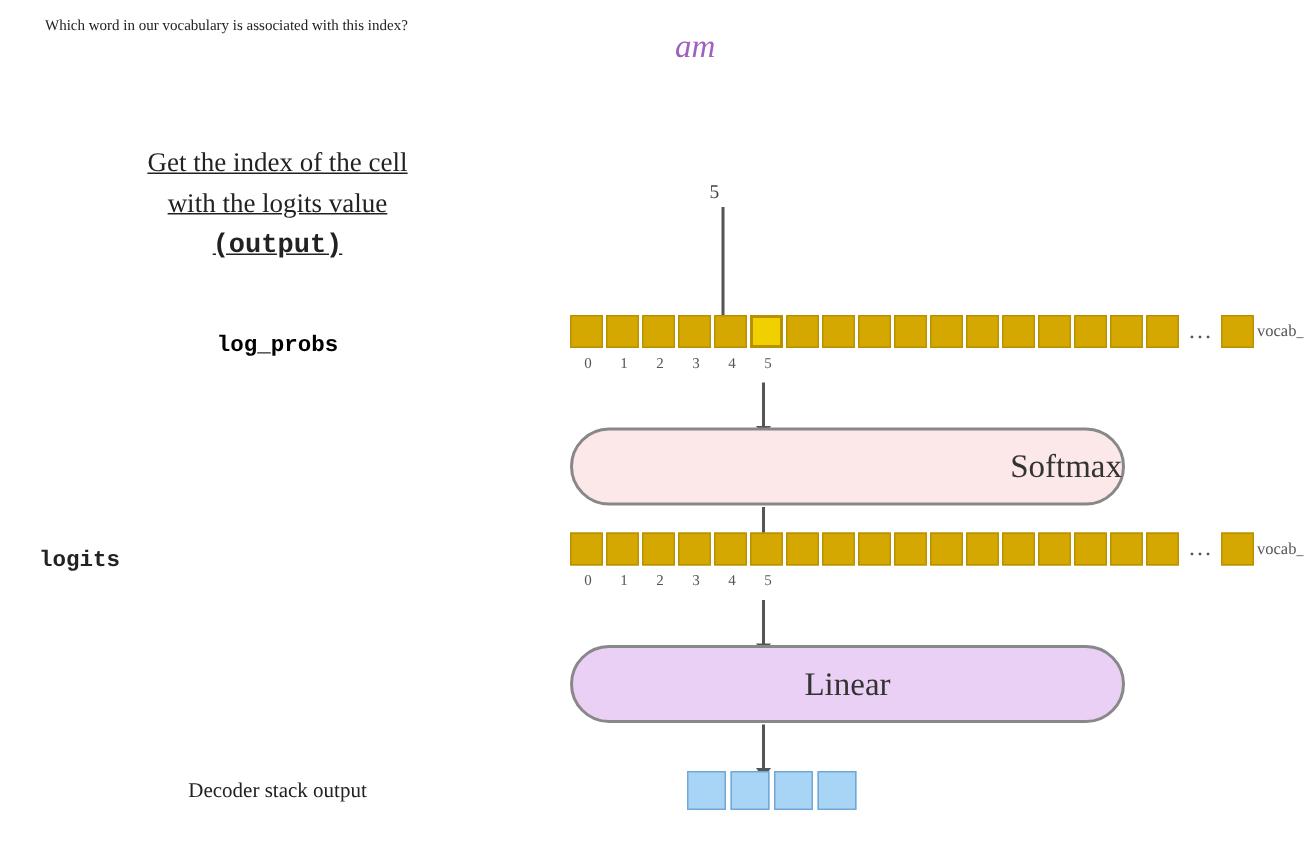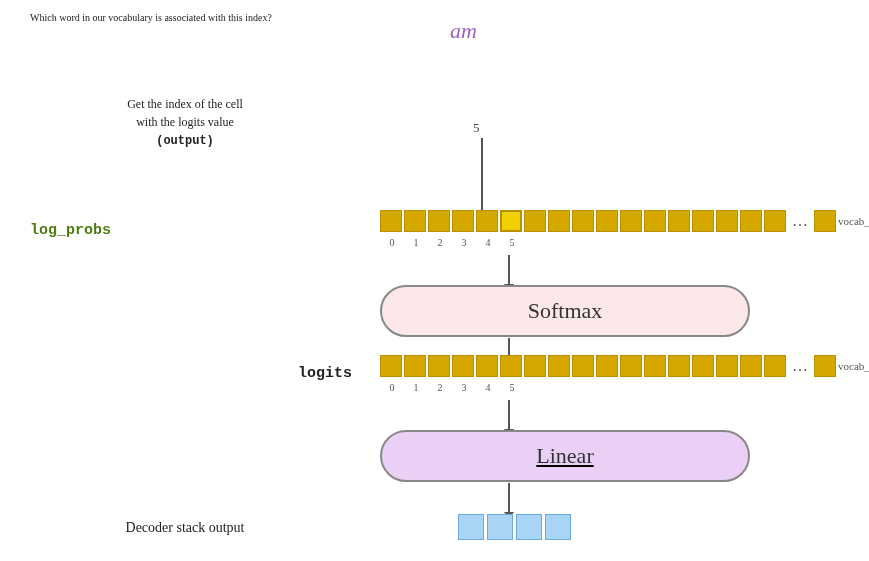--- a/index.html
+++ b/index.html
@@ -35,49 +35,50 @@
       font-size: 10px;
       line-height: 1.5;
       color: #222;
     }
 
     .argmax-text {
       position: absolute;
       top: 95px;
       left: 10px;
       width: 310px;
-      font-size: 12px;
+      font-size: 18px;
       line-height: 1.5;
       color: #222;
       text-align: center;
+      text-decoration: underline;
     }
 
     .argmax-bold {
       font-family: 'Courier New', monospace;
       font-weight: bold;
     }
 
     .log-probs-label {
       position: absolute;
       top: 222px;
       left: 10px;
       width: 310px;
-      text-align: left;
+      text-align: center;
       font-family: 'Courier New', monospace;
       font-weight: bold;
       font-size: 15px;
-      color: #4d7c0f;
+      color: #000000;
     }
 
     .logits-label {
       position: absolute;
       top: 365px;
-      left: 22px;
+      left: 6px;
       width: 310px;
-      text-align: right;
+      text-align: left;
       font-family: 'Courier New', monospace;
       font-weight: bold;
       font-size: 15px;
       color: #222;
     }
 
     .decoder-label {
       position: absolute;
       top: 520px;
       left: 10px;
@@ -211,21 +212,21 @@
       position: absolute;
       top: 285px;
       left: 30px;
       width: 370px;
       height: 52px;
       background: #fce8e8;
       border: 2px solid #888;
       border-radius: 30px;
       display: flex;
       align-items: center;
-      justify-content: center;
+      justify-content: flex-end;
     }
 
     .softmax-text {
       font-size: 22px;
       color: #333;
       font-family: Georgia, serif;
     }
 
     
     .arrow-mid2 {
@@ -290,21 +291,20 @@
       top: 430px;
       left: 30px;
       width: 370px;
       height: 52px;
       background: #ead0f5;
       border: 2px solid #888;
       border-radius: 30px;
       display: flex;
       align-items: center;
       justify-content: center;
-      text-decoration: underline;
     }
 
     .linear-text {
       font-size: 22px;
       color: #333;
       font-family: Georgia, serif;
     }
 
     
     .arrow-bot {

